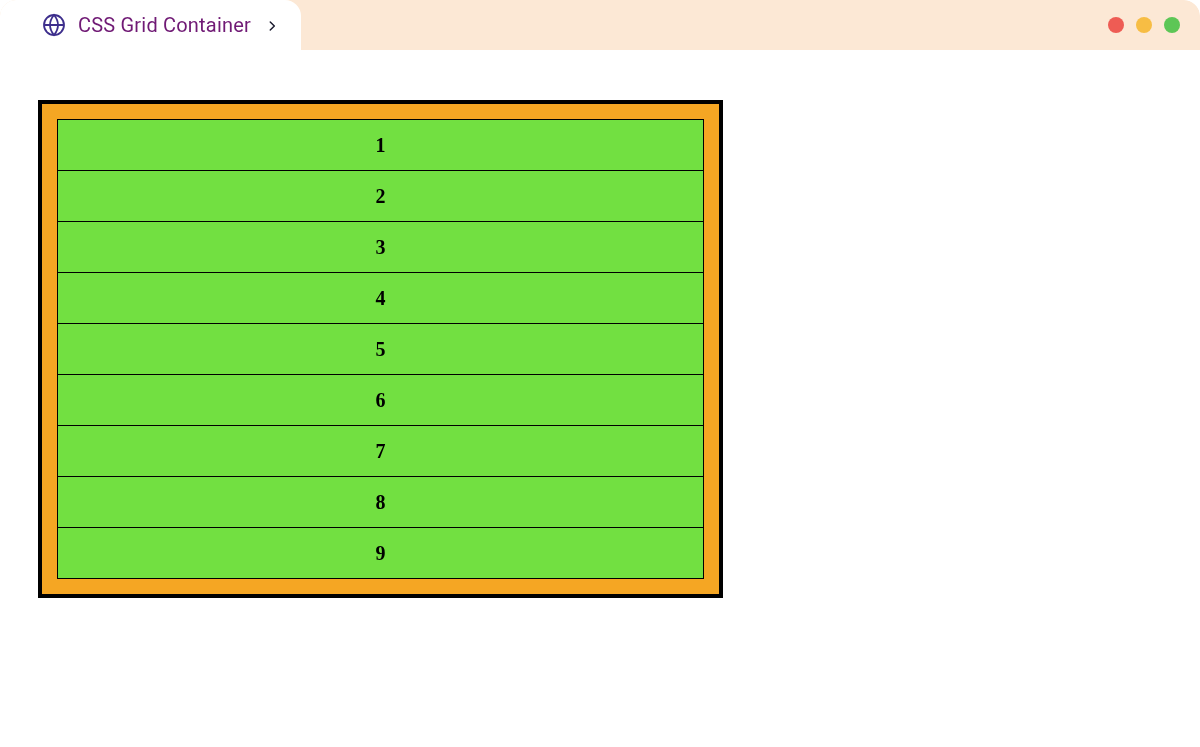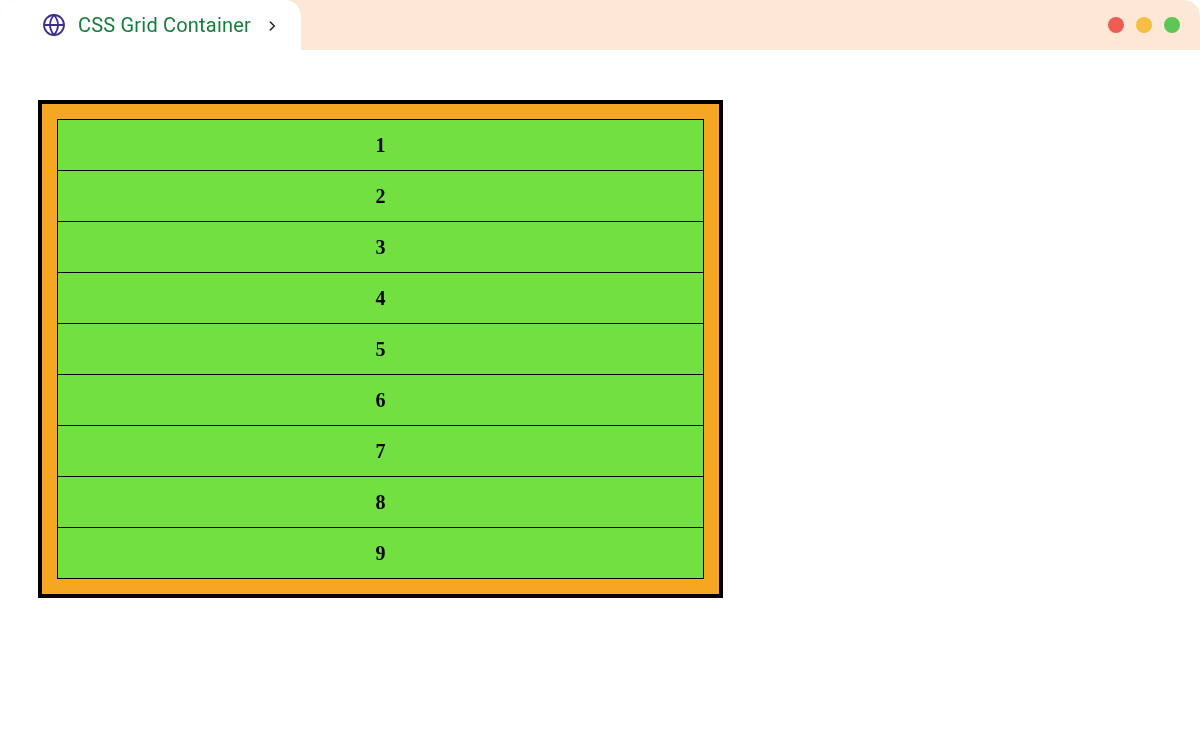--- a/index.html
+++ b/index.html
@@ -33,21 +33,21 @@
       align-items: center;
       gap: 12px;
       padding: 0 22px 0 42px;
       border-top-left-radius: 16px;
       border-top-right-radius: 16px;
       position: relative;
       margin-top: 0px;
     }
     .tab-title {
       font-size: 20px;
-      color: #15803d;
+      color: #701a75;
       font-weight: 400;
       letter-spacing: 0.2px;
     }
     .globe-icon {
       width: 24px;
       height: 24px;
       color: #3d2e8c;
       flex-shrink: 0;
     }
     .chevron {

